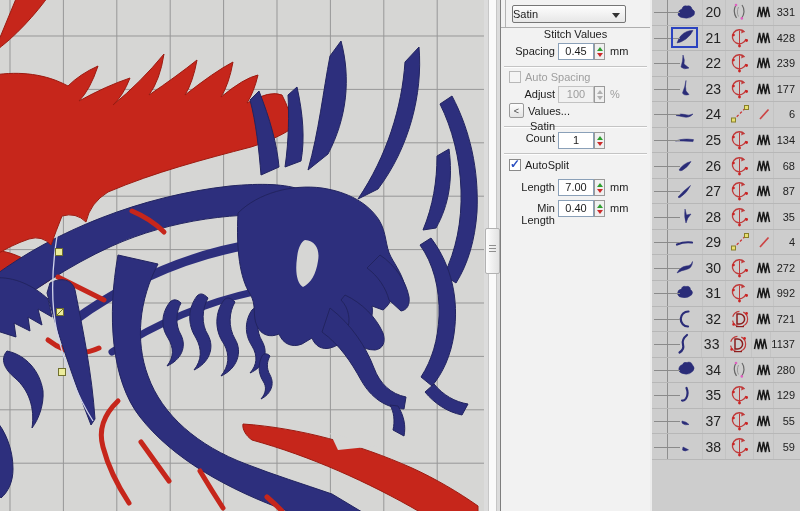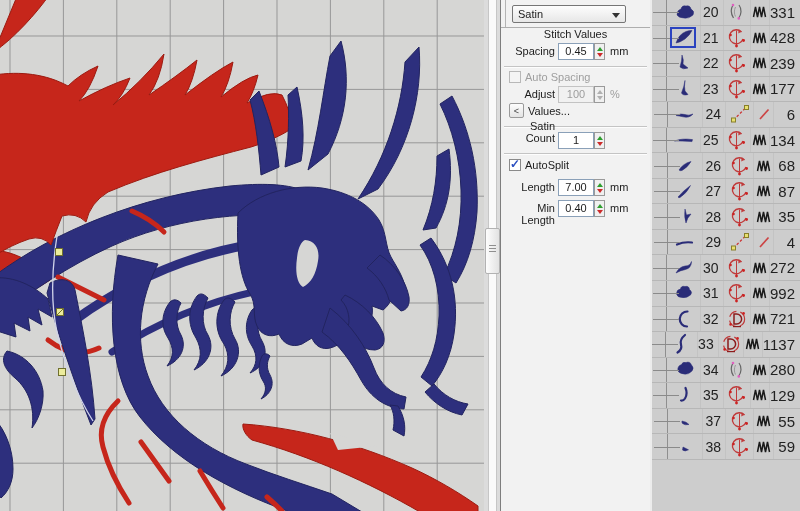--- a/index.html
+++ b/index.html
@@ -11,21 +11,21 @@
   
   .splitter{position:absolute;left:484px;top:0;width:16px;height:511px;background:#dcdcdc;}
   .split-strip{position:absolute;left:4px;top:0;bottom:0;width:7px;background:#fafafa;border-left:1px solid #c6c6c6;border-right:1px solid #c6c6c6;}
   .grip{position:absolute;left:1px;top:228px;width:13px;height:44px;background:linear-gradient(90deg,#fdfdfd,#e2e2e2);border:1px solid #b2b2b2;border-radius:2px;}
   .griplines{position:absolute;left:3px;right:3px;top:16px;height:9px;background:repeating-linear-gradient(#8f8f8f 0 1px,transparent 1px 3px);}
 
   
   .props{position:absolute;left:500px;top:0;width:150px;height:511px;background:#f2f2f2;border-left:1px solid #7e7e7e;box-sizing:border-box;font-size:11px;color:#1c1c1c;}
   .props-header{position:absolute;left:0;top:0;right:0;height:27px;border-bottom:1px solid #aeaeae;}
   .groupline{position:absolute;left:4px;top:0;bottom:0;width:1px;background:#b4b4b4;}
-  .select{position:absolute;left:11px;top:5px;width:114px;height:18px;border:1px solid #767676;border-radius:2px;background:linear-gradient(#fdfdfd,#e7e7e7);display:flex;align-items:center;padding-left:5px;box-sizing:border-box;}
+  .select{position:absolute;left:11px;top:5px;width:114px;height:18px;border:1px solid #767676;border-radius:2px;background:linear-gradient(#fdfdfd,#e7e7e7);display:flex;align-items:center;box-sizing:border-box;}
   .select .arrow{position:absolute;right:5px;top:7px;width:0;height:0;border-left:4px solid transparent;border-right:4px solid transparent;border-top:5px solid #333;}
   .sec-title{position:absolute;left:0;right:0;top:28px;text-align:center;}
   .plabel{position:absolute;width:54px;text-align:right;}
   .pinput{position:absolute;left:57px;width:34px;height:15px;border:1px solid #8aa0b8;background:#fff;text-align:center;line-height:15px;}
   .pinput.dis{border-color:#c3c3c3;background:#f1f1f1;color:#9d9d9d;}
   .spin{position:absolute;left:93px;width:11px;height:17px;border:1px solid #9a9a9a;background:#f0f0f0;box-sizing:border-box;display:flex;flex-direction:column;align-items:center;justify-content:center;gap:2px;}
   .spin .tu{width:0;height:0;border-left:3px solid transparent;border-right:3px solid transparent;border-bottom:4px solid #2e9e2e;}
   .spin .td{width:0;height:0;border-left:3px solid transparent;border-right:3px solid transparent;border-top:4px solid #cc2a2a;}
   .spin.dis .tu{border-bottom-color:#b0b0b0;}
   .spin.dis .td{border-top-color:#b0b0b0;}
@@ -40,21 +40,21 @@
   
   .objlist{position:absolute;left:650px;top:0;width:150px;height:511px;background:#cdcdcd;border-left:2px solid #ececec;box-sizing:border-box;}
   .row{height:25.55px;display:flex;align-items:center;border-bottom:1px solid #b7b7b7;box-sizing:border-box;}
   .c-gut{width:15px;height:100%;}
   .c-th{width:35px;height:100%;border-left:1px solid #8f8f8f;position:relative;display:flex;align-items:center;justify-content:center;box-sizing:border-box;}
   .tick{position:absolute;left:-14px;top:50%;width:26px;height:1px;background:#8a8a8a;}
   .c-th.selected::after{content:"";position:absolute;left:3px;right:4px;top:1px;bottom:2px;border:2px solid #2b43c0;}
   .c-num{width:23px;font-size:14px;color:#222;text-align:right;padding-right:4px;box-sizing:border-box;border-left:1px solid #c3c3c3;height:100%;display:flex;align-items:center;justify-content:flex-end;}
   .c-ic{width:28px;display:flex;align-items:center;justify-content:center;border-left:1px solid #c3c3c3;height:100%;box-sizing:border-box;}
   .c-st{width:20px;display:flex;align-items:center;justify-content:center;border-left:1px solid #c3c3c3;height:100%;box-sizing:border-box;}
-  .c-ct{flex:1;font-size:15px;color:#222;text-align:right;padding-right:5px;border-left:1px solid #c3c3c3;height:100%;display:flex;align-items:center;justify-content:flex-end;box-sizing:border-box;}
+  .c-ct{flex:1;font-size:11px;color:#222;text-align:right;padding-right:5px;border-left:1px solid #c3c3c3;height:100%;display:flex;align-items:center;justify-content:flex-end;box-sizing:border-box;}
 </style>
 </head>
 <body>
 
 <div class="app">
 
   <div class="canvas">
     <svg width="484" height="511" viewBox="0 0 484 511">
       <g id="grid">
           <line x1="10" y1="0" x2="10" y2="511" stroke="#979797" stroke-width="1"></line>

